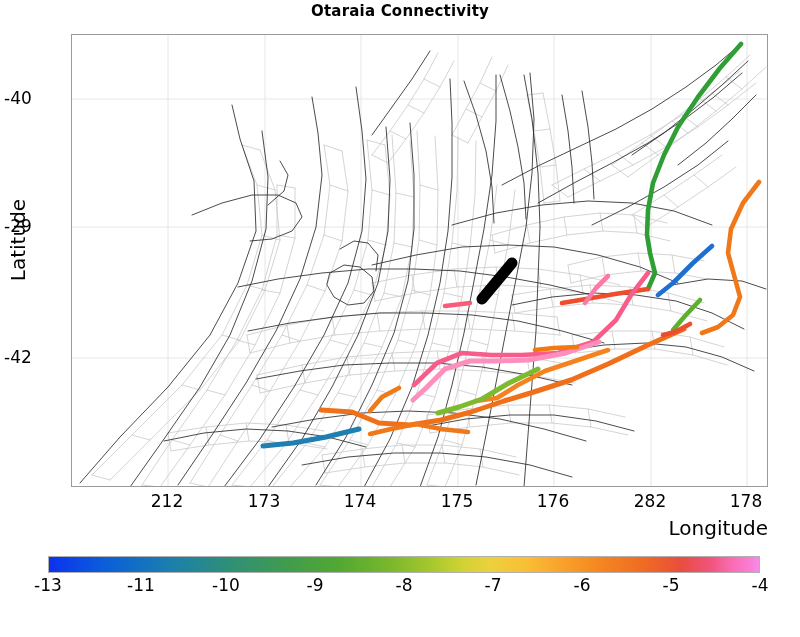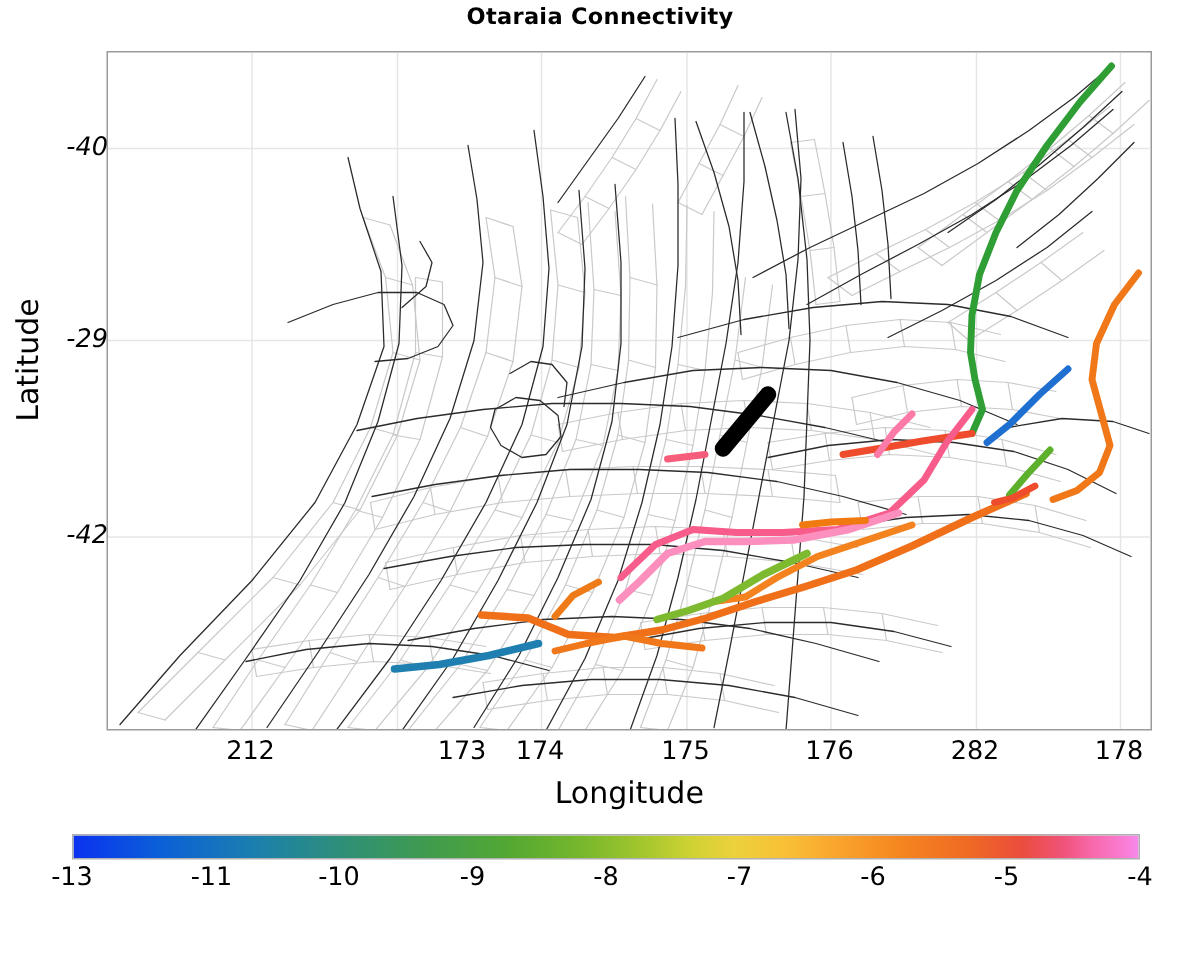--- a/index.html
+++ b/index.html
@@ -18,26 +18,26 @@
     border:1px solid #9a9a9a;box-sizing:border-box;background:#fff;
     overflow:hidden;
   }
   .axes svg{position:absolute;left:0;top:0;}
   .ylabel{
     position:absolute;left:-212px;top:228px;width:460px;text-align:center;
     transform:rotate(-90deg);transform-origin:center center;
     font-size:20px;color:#000;
   }
   .xlabel{
-    position:absolute;left:71px;top:516px;width:697px;text-align:center;
+    position:absolute;left:71px;top:516px;width:697px;text-align:right;
     font-size:20px;color:#000;
   }
   .tick{position:absolute;font-size:17px;color:#000;white-space:nowrap;}
   .xtick{transform:translateX(-50%);top:491px;}
-  .ytick{transform:translateY(-50%);text-align:right;width:56px;left:16px;font-style:italic;}
+  .ytick{transform:translateY(-50%);text-align:left;width:56px;left:4px;}
   .cbar-wrap{position:absolute;left:48px;top:556px;width:712px;height:17px;}
   .cbar{
     position:absolute;inset:0;border:1px solid #b0b0b0;box-sizing:border-box;
     background:linear-gradient(to right,
       #0b32f0 0%, #0b5fd8 8%, #1b7fae 17%, #2e8f79 25%,
       #3f9b4f 33%, #53a832 41%, #79b82c 48%, #a8c82e 54%,
       #cfd233 58%, #ecd13c 62%, #f9bf36 67%, #f9a32c 72%,
       #f5841f 78%, #ef6a24 84%, #ea4d3c 89%, #f0537a 93%,
       #f96bb0 96%, #f97fd8 99%, #f58bee 100%);
   }
@@ -217,21 +217,21 @@
   </div>
 
   <div class="ylabel">Latitude</div>
   <div class="xlabel">Longitude</div>
 
   <div class="tick ytick" style="top:98px;">-40</div>
   <div class="tick ytick" style="top:226px;">-29</div>
   <div class="tick ytick" style="top:357px;">-42</div>
 
   <div class="tick xtick" style="left:167px;">212</div>
-  <div class="tick xtick" style="left:264px;margin-left:44px;">173</div>
+  <div class="tick xtick" style="left:264px;">173</div>
   <div class="tick xtick" style="left:360px;">174</div>
   <div class="tick xtick" style="left:457px;">175</div>
   <div class="tick xtick" style="left:553px;">176</div>
   <div class="tick xtick" style="left:650px;">282</div>
   <div class="tick xtick" style="left:746px;text-align:center;">178</div>
 
   <div class="cbar-wrap">
     <div class="cbar"></div>
   </div>
 

